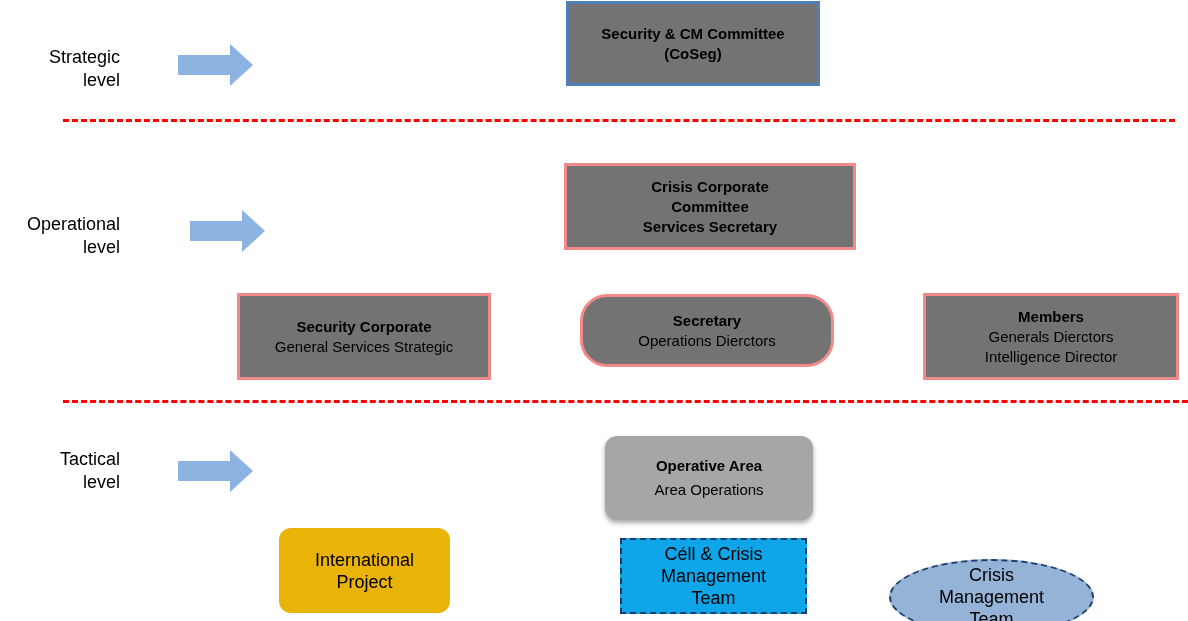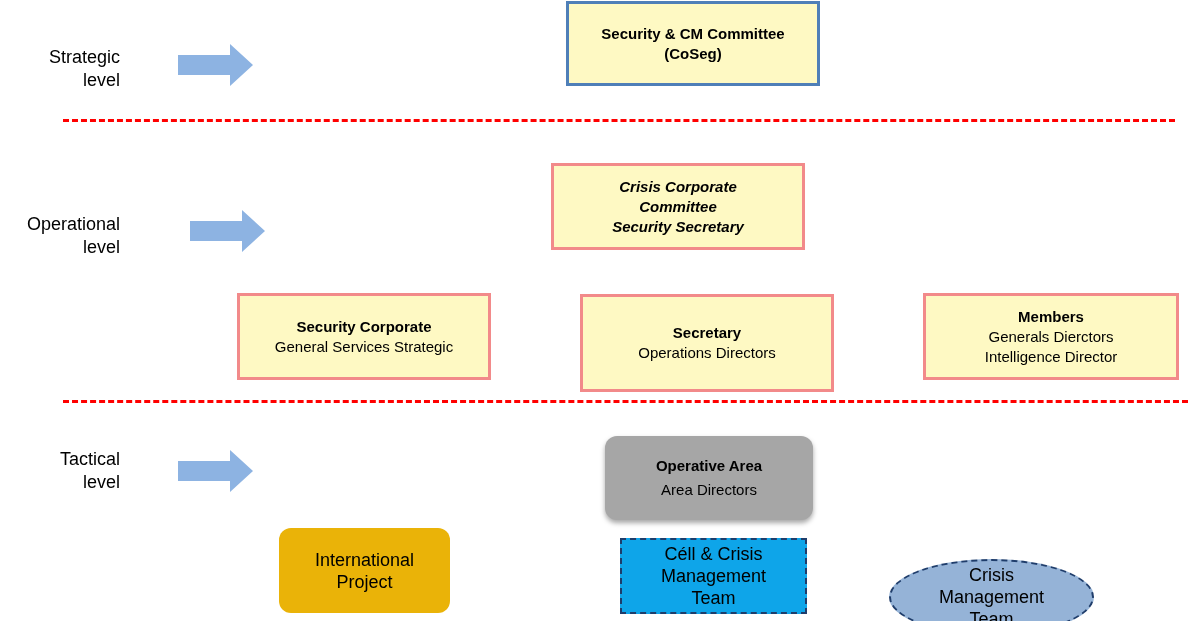--- a/index.html
+++ b/index.html
@@ -2,21 +2,21 @@
 <html><head>
 <meta charset="utf-8">
 <style>
   html, body { margin: 0; padding: 0; background: #ffffff; }
   body { width: 1188px; height: 621px; position: relative; overflow: hidden;
          font-family: "Liberation Sans", sans-serif; color: #000; }
   .level-label { position: absolute; text-align: right; font-size: 18px; line-height: 23px; width: 130px; }
   .arrow { position: absolute; }
   .dash { position: absolute; height: 0; border-top: 3px dashed #ff0000; }
   .box { position: absolute; box-sizing: border-box; display: flex; flex-direction: column;
-         align-items: center; justify-content: center; text-align: center; background: #fef9c3; }
+         align-items: center; justify-content: center; text-align: center; background: #737373; }
   .box .t { font-weight: bold; font-size: 15px; line-height: 20px; }
   .box .s { font-size: 15px; line-height: 20px; }
   .pink { border: 3px solid #f08080; border-color: #f28a8a; }
   .blue-box { border: 3px solid #4f7fb8; }
   .op-area { background: #a6a6a6; border-radius: 12px; box-shadow: 0 3px 5px rgba(0,0,0,0.35); }
   .intl { background: #eab308; border-radius: 12px; }
   .intl .s, .cell .s, .cmt .s { font-size: 18px; line-height: 22px; }
   .cell { background: #0ea5e9; border: 2px dashed #1f3d6b; }
   .cmt { background: #95b3d7; border: 2px dashed #1f3d6b; border-radius: 50%; }
 </style>
@@ -47,45 +47,45 @@
 </svg>
 
 <div class="dash" style="left:63px; top:119px; width:1112px;"></div>
 <div class="dash" style="left:63px; top:400px; width:1125px;"></div>
 
 <div class="box blue-box" style="left:566px; top:1px; width:254px; height:85px;">
   <div class="t">Security &amp; CM Committee</div>
   <div class="t">(CoSeg)</div>
 </div>
 
-<div class="box pink" style="left:551px; top:163px; width:254px; height:87px;font-style:italic;">
+<div class="box pink" style="left:564px; top:163px; width:292px; height:87px;">
   <div class="t">Crisis Corporate</div>
   <div class="t">Committee</div>
-  <div class="t">Security Secretary</div>
+  <div class="t">Services Secretary</div>
 </div>
 
 <div class="box pink" style="left:237px; top:293px; width:254px; height:87px;">
   <div class="t">Security Corporate</div>
   <div class="s">General Services Strategic</div>
 </div>
 
-<div class="box pink" style="left:580px; top:294px; width:254px; height:98px;">
+<div class="box pink" style="left:580px; top:294px; width:254px; height:73px;border-radius:27px;">
   <div class="t">Secretary</div>
-  <div class="s">Operations Directors</div>
+  <div class="s">Operations Dierctors</div>
 </div>
 
 <div class="box pink" style="left:923px; top:293px; width:256px; height:87px;">
   <div class="t">Members</div>
   <div class="s">Generals Dierctors</div>
   <div class="s">Intelligence Director</div>
 </div>
 
 <div class="box op-area" style="left:605px; top:436px; width:208px; height:84px;">
   <div class="t" style="margin-bottom:4px;">Operative Area</div>
-  <div class="s">Area Directors</div>
+  <div class="s">Area Operations</div>
 </div>
 
 <div class="box intl" style="left:279px; top:528px; width:171px; height:85px;">
   <div class="s">International</div>
   <div class="s">Project</div>
 </div>
 
 <div class="box cell" style="left:620px; top:538px; width:187px; height:76px;">
   <div class="s">Céll &amp; Crisis</div>
   <div class="s">Management</div>

